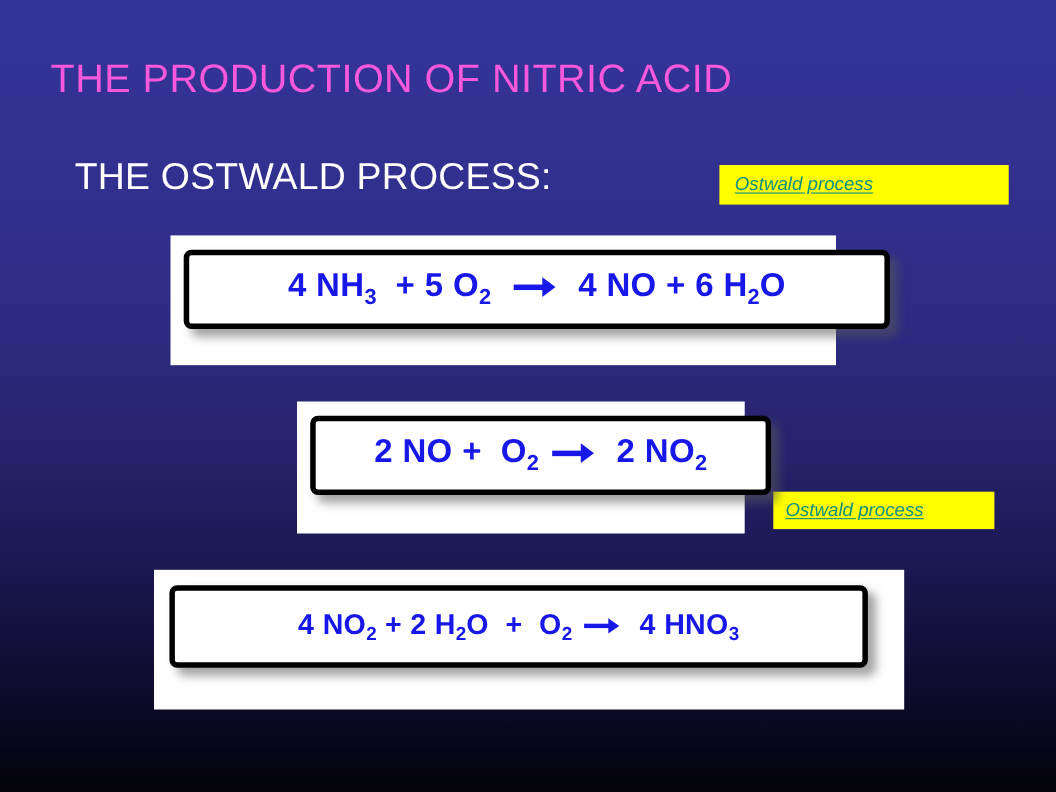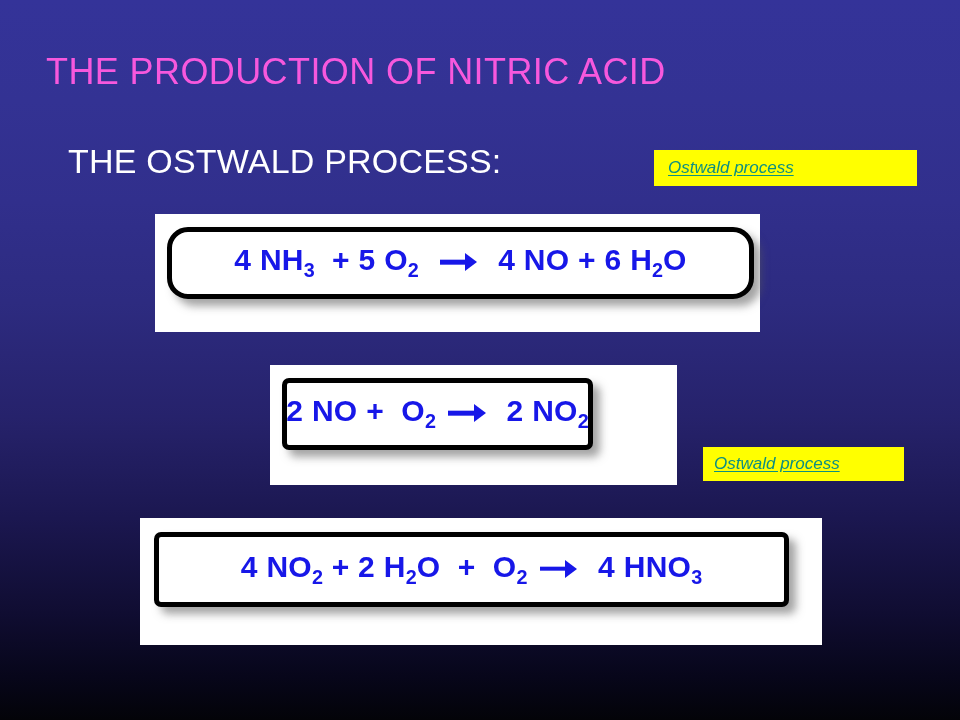--- a/index.html
+++ b/index.html
@@ -143,30 +143,30 @@
     transform: translateY(-50%);
     width: 0;
     height: 0;
     border-top: 0.30em solid transparent;
     border-bottom: 0.30em solid transparent;
     border-left: 0.42em solid #1717e8;
   }
 
   
   #eq1-frame { left: 155px; top: 214px; width: 605px; height: 118px; }
-  #eq1-box   { left: 12px;  top: 13px;  width: 587px; height: 72px; border-radius: 21px; }
+  #eq1-box   { left: 12px;  top: 13px;  width: 642px; height: 72px; }
   #eq1-box .eq-text { font-size: 30px; }
 
   #eq2-frame { left: 270px; top: 365px; width: 407px; height: 120px; }
-  #eq2-box   { left: 12px;  top: 13px;  width: 311px; height: 72px; }
+  #eq2-box   { left: 12px;  top: 13px;  width: 419px; height: 72px; }
   #eq2-box .eq-text { font-size: 30px; }
 
   #eq3-frame { left: 140px; top: 518px; width: 682px; height: 127px; }
   #eq3-box   { left: 14px;  top: 14px;  width: 635px; height: 75px; }
-  #eq3-box .eq-text { font-size: 30px; }
+  #eq3-box .eq-text { font-size: 26px; }
 </style>
 </head>
 <body>
 
 <div class="slide">
 
   <div class="slide-title">THE PRODUCTION OF NITRIC ACID</div>
 
   <div class="slide-subtitle">THE OSTWALD PROCESS:</div>
 

